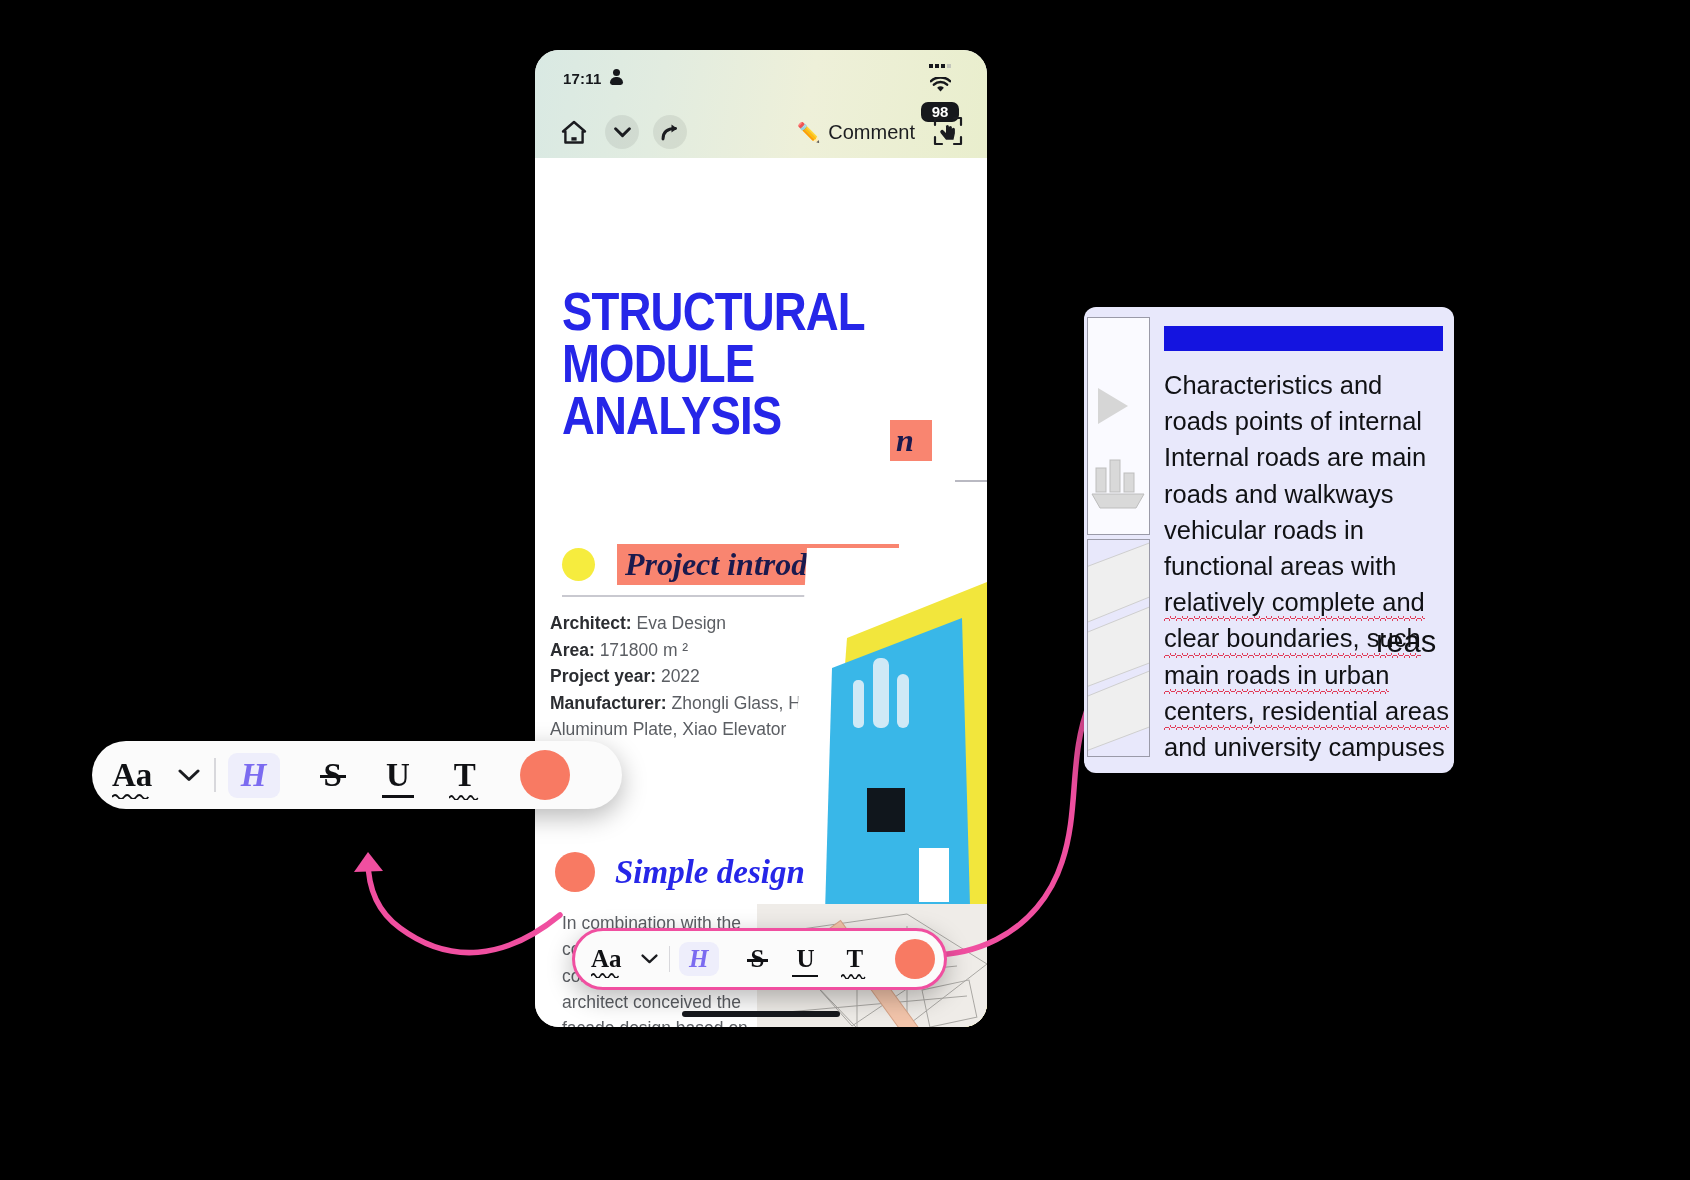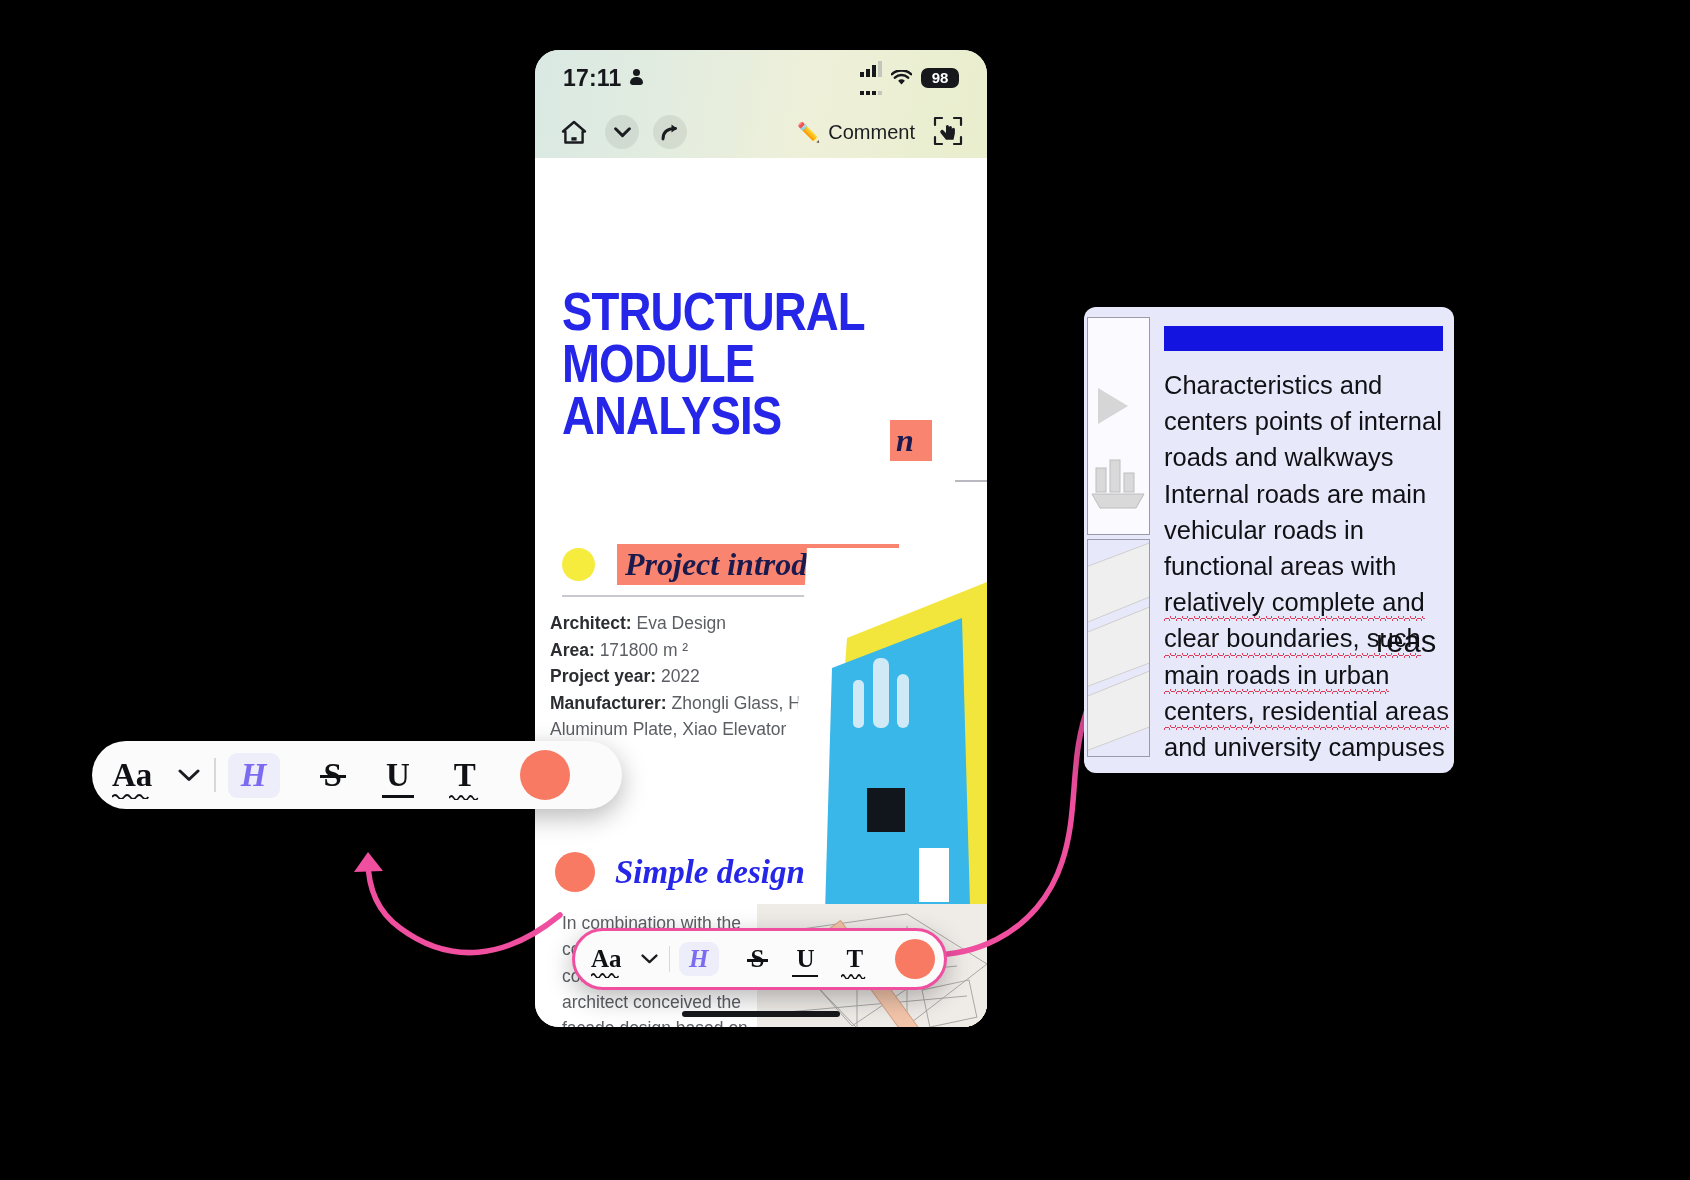--- a/index.html
+++ b/index.html
@@ -23,31 +23,31 @@
   .phone-chrome {
     position: absolute; left: 0; top: 0; width: 100%; height: 108px;
     background: linear-gradient(100deg,#d9e9e3 0%,#e2ece0 28%,#eef0d9 60%,#e9eecd 100%);
   }
   .status-bar {
     position: absolute; left: 0; top: 0; width: 100%; height: 56px;
     display: flex; align-items: center; justify-content: space-between;
     padding: 0 28px;
   }
   .status-left { display: flex; align-items: center; gap: 7px; }
-  .status-time { font-size: 23px; font-weight: bold; color: #16181c; letter-spacing: .2px; }
+  .status-time { font-size: 15px; font-weight: bold; color: #16181c; letter-spacing: .2px; }
   .person-glyph { width: 15px; height: 18px; position: relative; }
   .person-glyph::before {
     content:""; position:absolute; left:4px; top:0; width:7px; height:7px;
     border-radius:50%; background:#16181c;
   }
   .person-glyph::after {
     content:""; position:absolute; left:1px; top:8px; width:13px; height:8px;
     border-radius:7px 7px 3px 3px; background:#16181c;
   }
-  .status-right { display: flex; align-items: center; gap: 9px; }
+  .status-right { display: flex; align-items: center; gap: 9px; flex-direction: column; }
   .signal { display: flex; align-items: flex-end; gap: 2px; height: 16px; }
   .signal i { display:block; width:4px; background:#16181c; }
   .signal i:nth-child(1){height:5px;} .signal i:nth-child(2){height:8px;}
   .signal i:nth-child(3){height:12px;} .signal i:nth-child(4){height:16px;background:#c3c6bb;}
   .signal2 { display:flex; align-items:flex-end; gap:2px; height:16px; }
   .signal2 i { display:block; width:4px; background:#16181c;}
   .signal2 i:nth-child(1){height:4px;}.signal2 i:nth-child(2){height:4px;}
   .signal2 i:nth-child(3){height:4px;}.signal2 i:nth-child(4){height:4px;background:#c3c6bb;}
   .sigwrap{display:flex;flex-direction:column;gap:2px;}
   .wifi { width:21px;height:16px;position:relative; }
@@ -470,23 +470,23 @@
             <polygon points="-10,96 64,66 64,122 -10,150"></polygon>
             <polygon points="-10,160 64,130 64,186 -10,214"></polygon>
           </g>
         </svg>
       </div>
     </div>
     <div class="callout-body">
       <div class="blue-bar"></div>
       <div class="callout-text">
         <span class="ln">Characteristics and</span>
-        <span class="ln">centers points of internal</span>
+        <span class="ln">roads points of internal</span>
+        <span class="ln">Internal roads are main</span>
         <span class="ln">roads and walkways</span>
-        <span class="ln">Internal roads are main</span>
         <span class="ln">vehicular roads in</span>
         <span class="ln">functional areas with</span>
         <span class="ln sp">relatively complete and</span>
         <span class="ln sp">clear boundaries, such</span>
         <span class="ln sp">main roads in urban</span>
         <span class="ln sp">centers, residential areas</span>
         <span class="ln">and university campuses</span>
       </div>
       <span class="overlap-word">reas</span>
     </div>

